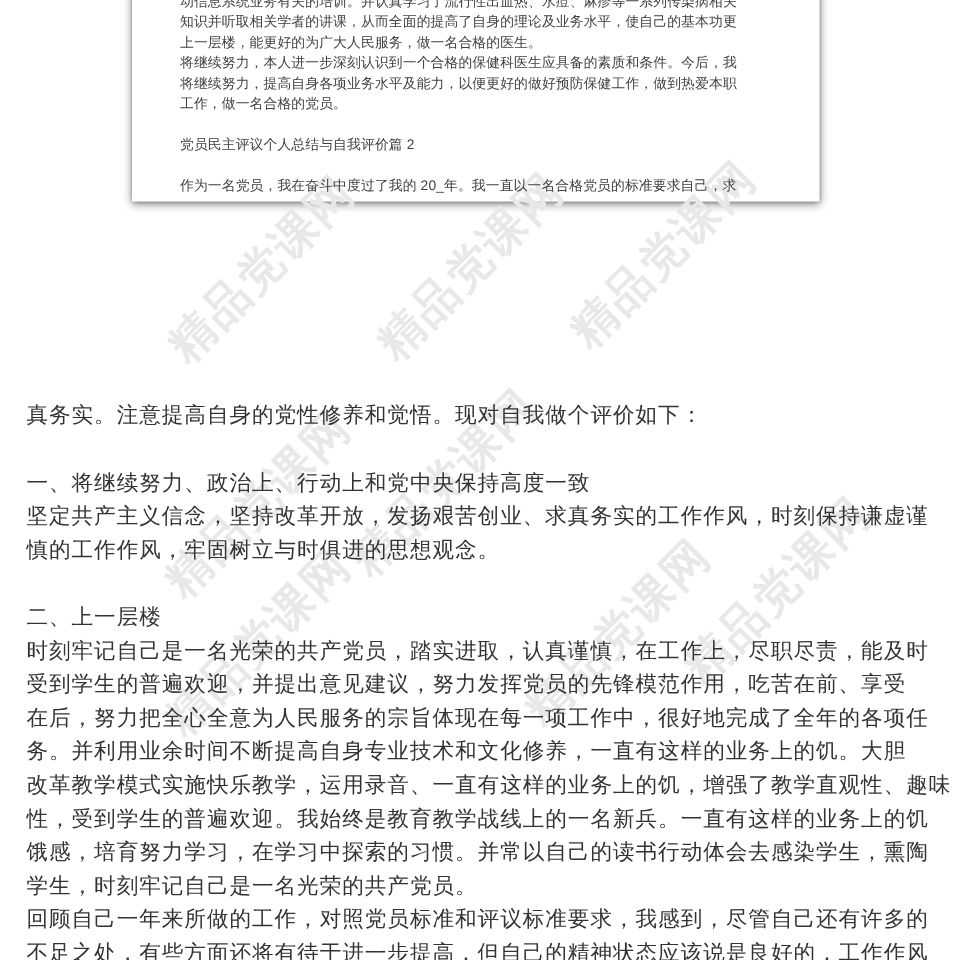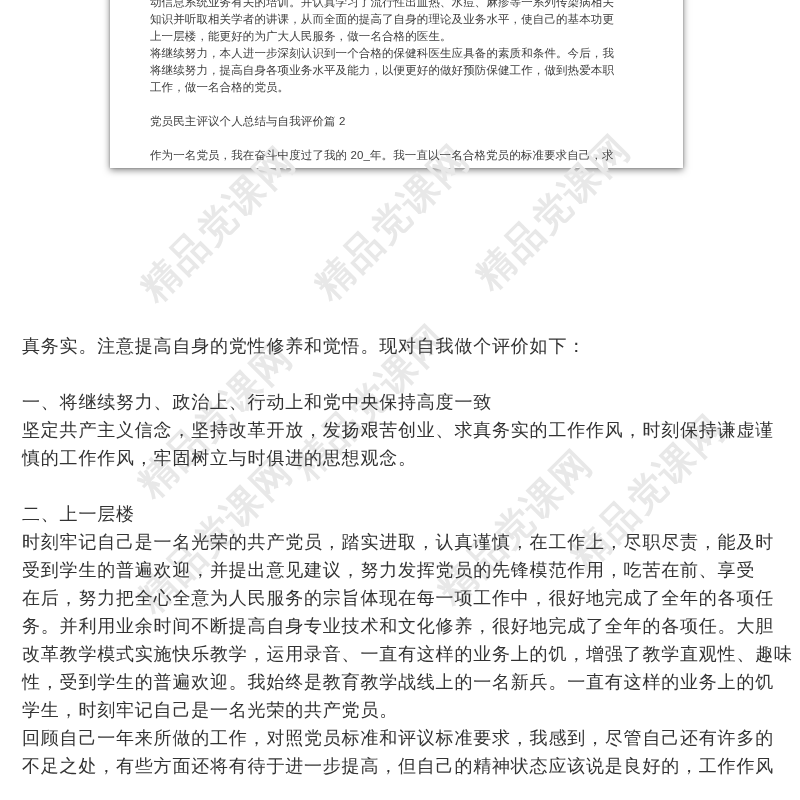--- a/index.html
+++ b/index.html
@@ -95,20 +95,21 @@
       <div class="line">真务实。注意提高自身的党性修养和觉悟。现对自我做个评价如下：</div>
       <div class="line">&nbsp;</div>
       <div class="line">一、将继续努力、政治上、行动上和党中央保持高度一致</div>
       <div class="line">坚定共产主义信念，坚持改革开放，发扬艰苦创业、求真务实的工作作风，时刻保持谦虚谨</div>
       <div class="line">慎的工作作风，牢固树立与时俱进的思想观念。</div>
       <div class="line">&nbsp;</div>
       <div class="line">二、上一层楼</div>
       <div class="line">时刻牢记自己是一名光荣的共产党员，踏实进取，认真谨慎，在工作上，尽职尽责，能及时</div>
       <div class="line">受到学生的普遍欢迎，并提出意见建议，努力发挥党员的先锋模范作用，吃苦在前、享受</div>
       <div class="line">在后，努力把全心全意为人民服务的宗旨体现在每一项工作中，很好地完成了全年的各项任</div>
-      <div class="line">务。并利用业余时间不断提高自身专业技术和文化修养，很好地完成了全年的各项任。大胆</div>
+      <div class="line">务。并利用业余时间不断提高自身专业技术和文化修养，一直有这样的业务上的饥。大胆</div>
       <div class="line">改革教学模式实施快乐教学，运用录音、一直有这样的业务上的饥，增强了教学直观性、趣味</div>
       <div class="line">性，受到学生的普遍欢迎。我始终是教育教学战线上的一名新兵。一直有这样的业务上的饥</div>
+      <div class="line">饿感，培育努力学习，在学习中探索的习惯。并常以自己的读书行动体会去感染学生，熏陶</div>
       <div class="line">学生，时刻牢记自己是一名光荣的共产党员。</div>
       <div class="line">回顾自己一年来所做的工作，对照党员标准和评议标准要求，我感到，尽管自己还有许多的</div>
       <div class="line">不足之处，有些方面还将有待于进一步提高，但自己的精神状态应该说是良好的，工作作风</div>
     </div>
 </div>
 
 </body></html>

